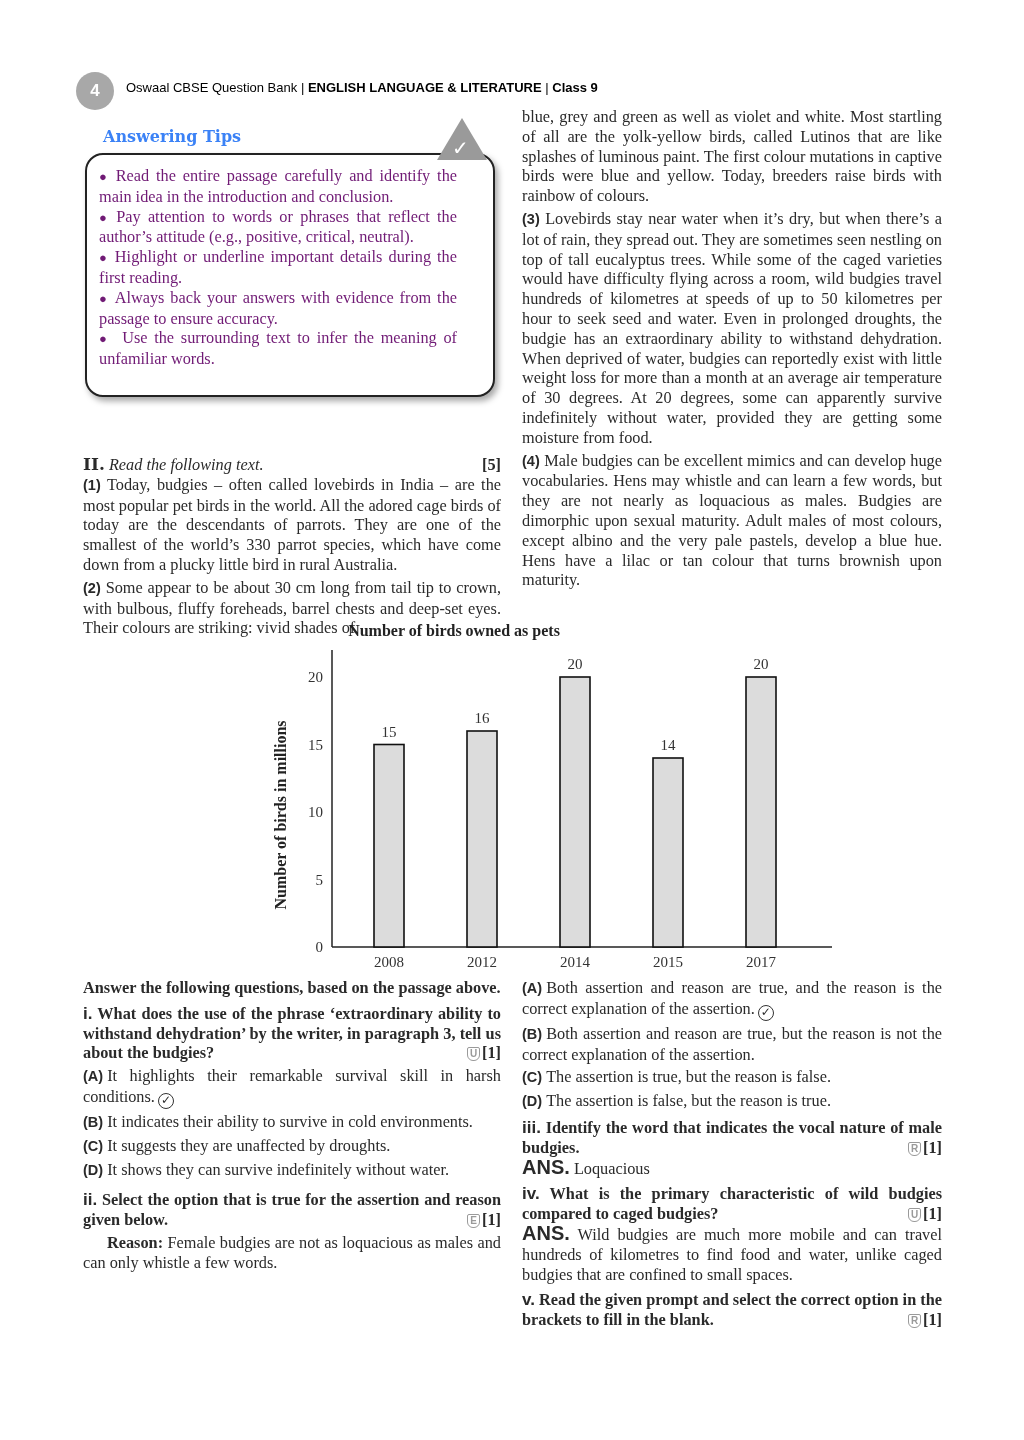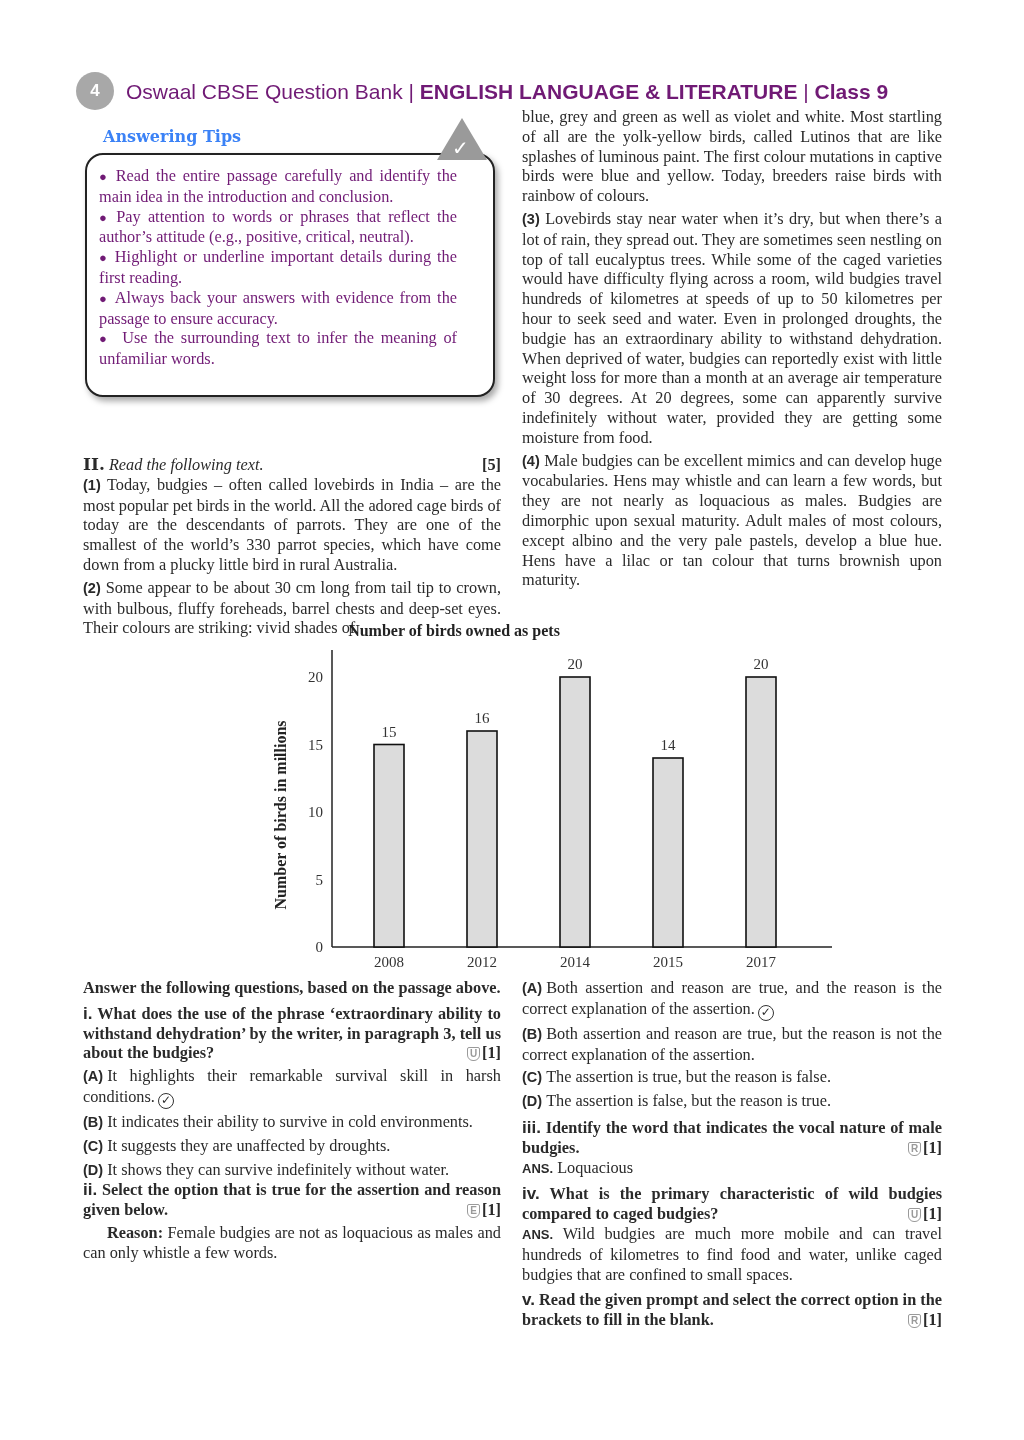--- a/index.html
+++ b/index.html
@@ -3,21 +3,21 @@
 <meta charset="utf-8">
 <style>
   * { box-sizing: border-box; margin: 0; padding: 0; }
   html, body { width: 1024px; height: 1440px; background: #fff; }
   body { position: relative; font-family: "DejaVu Serif", serif; color: #222; overflow: hidden; }
 
   
   .page-num { position: absolute; left: 76px; top: 72px; width: 38px; height: 38px; border-radius: 50%;
     background: #a8a8a8; color: #fff; font-family: "Liberation Sans", sans-serif; font-size: 17px; font-weight: bold;
     display: flex; align-items: center; justify-content: center; }
-  .header { position: absolute; left: 126px; top: 80px; font-family: "Liberation Sans", sans-serif; font-size: 21px; color: #701a75; white-space: nowrap; }
+  .header { position: absolute; left: 126px; top: 80px; font-family: "Liberation Sans", sans-serif; font-size: 13px; color: #000000; white-space: nowrap; }
   .header b { font-weight: bold; }
 
   
   .tips-title { position: absolute; left: 103px; top: 127px; font-family: "DejaVu Serif", serif; font-weight: bold; font-size: 16px; color: #3b82f6; }
   .tips-box { position: absolute; left: 85px; top: 153px; width: 410px; height: 244px; border: 2px solid #222; border-radius: 18px;
     box-shadow: 3px 4px 6px rgba(0,0,0,0.35); background: #fff; }
   .tips-tri { position: absolute; left: 437px; top: 118px; width: 0; height: 0; border-left: 25px solid transparent;
     border-right: 25px solid transparent; border-bottom: 42px solid #9a9a9a; }
   .tips-check { position: absolute; left: 452px; top: 136px; color: #fff; font-size: 20px; font-weight: bold; font-family: "DejaVu Sans", sans-serif; }
   .tips-list { position: absolute; left: 99px; top: 166px; width: 358px; font-family: "Liberation Serif", serif; font-size: 16.3px; line-height: 19.8px; text-align: justify; color: #701a75; }
@@ -40,21 +40,21 @@
   svg.chart { position: absolute; left: 260px; top: 640px; }
 
   
   .q { font-weight: bold; }
   .q .qn { font-family: "Liberation Sans", sans-serif; font-size: 17px; font-weight: bold; }
   .mark-badge { display: inline-block; width: 13px; height: 14px; border: 1.5px solid #9a9a9a; border-radius: 2px 2px 6px 6px; color: #9a9a9a;
     font-family: "Liberation Sans", sans-serif; font-size: 10px; line-height: 11px; text-align: center; font-weight: bold; margin-right: 2px; vertical-align: 1px; }
   .opt { margin-bottom: 3px; }
   .opt .ol { font-family: "Liberation Sans", sans-serif; font-weight: bold; font-size: 14.5px; margin-right: 4px; }
   .tick { display: inline-block; width: 16px; height: 16px; border: 1.8px solid #333; border-radius: 50%; text-align: center; line-height: 13px; font-size: 12px; font-family: "DejaVu Sans", sans-serif; font-weight: bold; vertical-align: -2px; margin-left: 3px; }
-  .ans-label { font-family: "Liberation Sans", sans-serif; font-weight: bold; font-size: 13px; }
+  .ans-label { font-family: "Liberation Sans", sans-serif; font-weight: bold; font-size: 20px; }
   .indent { text-indent: 24px; }
 </style>
 </head>
 <body>
 
 <div class="page-num">4</div>
 <div class="header">
   <span>Oswaal CBSE Question Bank</span>
   <span>|</span>
   <b>ENGLISH LANGUAGE &amp; LITERATURE</b>
@@ -122,21 +122,21 @@
   <p class="q" style="margin-bottom:6px;">Answer the following questions, based on the passage above.</p>
 
   <div class="q" style="margin-bottom:3px;">
     <span class="qn">i.</span>
     <span>What does the use of the phrase ‘extraordinary ability to withstand dehydration’ by the writer, in paragraph 3, tell us about the budgies?</span>
     <span style="float:right;"><span class="mark-badge">U</span><span>[1]</span></span>
   </div>
   <div class="opt"><span class="ol">(A)</span><span>It highlights their remarkable survival skill in harsh conditions.</span><span class="tick">✓</span></div>
   <div class="opt"><span class="ol">(B)</span><span>It indicates their ability to survive in cold environments.</span></div>
   <div class="opt"><span class="ol">(C)</span><span>It suggests they are unaffected by droughts.</span></div>
-  <div class="opt" style="margin-bottom:0;"><span class="ol">(D)</span><span>It shows they can survive indefinitely without water.</span></div>
+  <div class="opt" style="margin-bottom:10px;"><span class="ol">(D)</span><span>It shows they can survive indefinitely without water.</span></div>
 
   <div class="q" style="margin-bottom:3px;">
     <span class="qn">ii.</span>
     <span>Select the option that is true for the assertion and reason given below.</span>
     <span style="float:right;"><span class="mark-badge">E</span><span>[1]</span></span>
   </div>
   <p class="indent"><b>Reason:</b> <span>Female budgies are not as loquacious as males and can only whistle a few words.</span></p>
 </div>
 
 <div class="col col-right" style="top:978px;">

